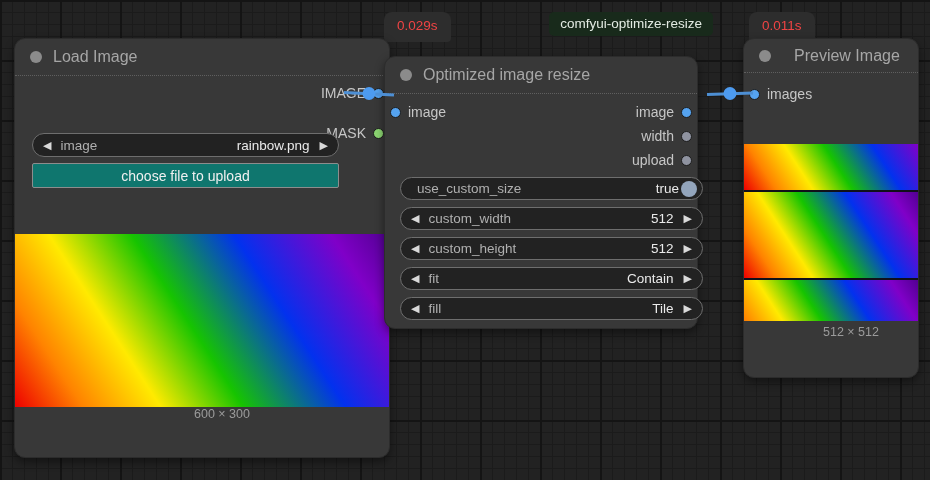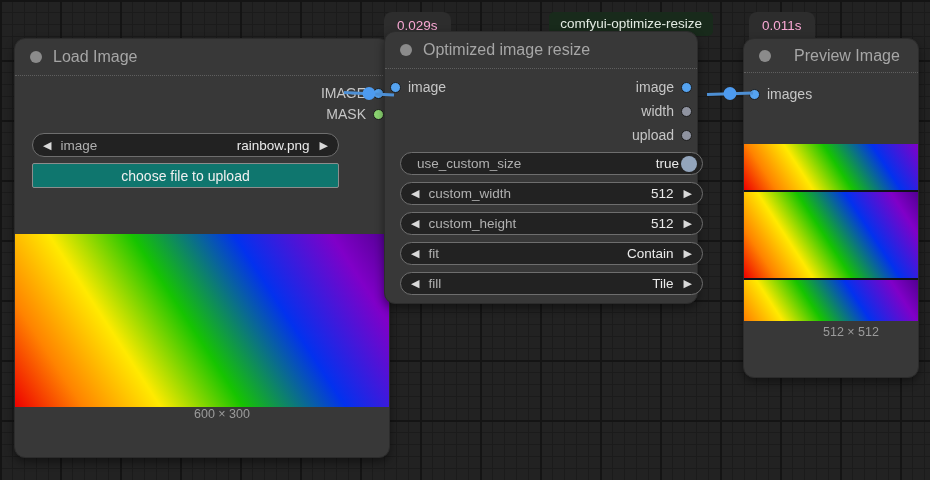--- a/index.html
+++ b/index.html
@@ -13,21 +13,21 @@
       linear-gradient(#1b1b1b 1px, transparent 1px),
       linear-gradient(90deg, #1b1b1b 1px, transparent 1px);
     background-size: 60px 60px, 60px 60px, 12px 12px, 12px 12px;
     position: relative;
   }
   .wires { position: absolute; left: 0; top: 0; width: 930px; height: 480px; pointer-events: none; z-index: 3; }
 
   
   .time-badge {
     position: absolute; z-index: 1;
-    background: #2d2d2d; color: #f9a8d4;
+    background: #2d2d2d; color: #ef4444;
     font-size: 13.5px; line-height: 20px;
     padding: 4px 13px 6px 13px; height: 30px;
     border-radius: 8px 8px 4px 4px;
   }
   .pkg-badge {
     position: absolute; z-index: 1;
     background: #182a1b; color: #e3ebe3;
     font-size: 13.5px; line-height: 20px;
     padding: 2px 11px; height: 24px;
     border-radius: 5px;
@@ -124,36 +124,36 @@
 
 <div class="node" style="left:14px; top:38px; width:376px; height:420px;">
   <div class="node-header">
     <span class="collapse-dot"></span>
     <span class="node-title">Load Image</span>
   </div>
   <div class="slot out" style="top:44px;">
     <span class="label">IMAGE</span>
     <span class="port blue"></span>
   </div>
-  <div class="slot out" style="top:65px;align-items:center;">
+  <div class="slot out" style="top:84px;align-items:center;">
     <span class="label">MASK</span>
     <span class="port green"></span>
   </div>
   <div class="widget" style="left:17px; top:94px; width:307px; height:24px;">
     <span class="arr">◀</span>
     <span class="wname">image</span>
     <span class="wval">rainbow.png</span>
     <span class="arr">▶</span>
   </div>
   <button class="upload-btn" style="left:17px; top:124px; width:307px; height:25px;">choose file to upload</button>
   <div class="preview-single rainbow" style="top:195px; height:173px;"></div>
   <div class="caption" style="top:368px;">600 × 300</div>
 </div>
 
-<div class="node" style="left:384px; top:31px; width:314px; height:273px;">
+<div class="node" style="left:384px; top:56px; width:314px; height:273px;">
   <div class="node-header">
     <span class="collapse-dot"></span>
     <span class="node-title">Optimized image resize</span>
   </div>
   <div class="slot in" style="top:45px;">
     <span class="port blue"></span>
     <span class="label">image</span>
   </div>
   <div class="slot out" style="top:45px;">
     <span class="label">image</span>

